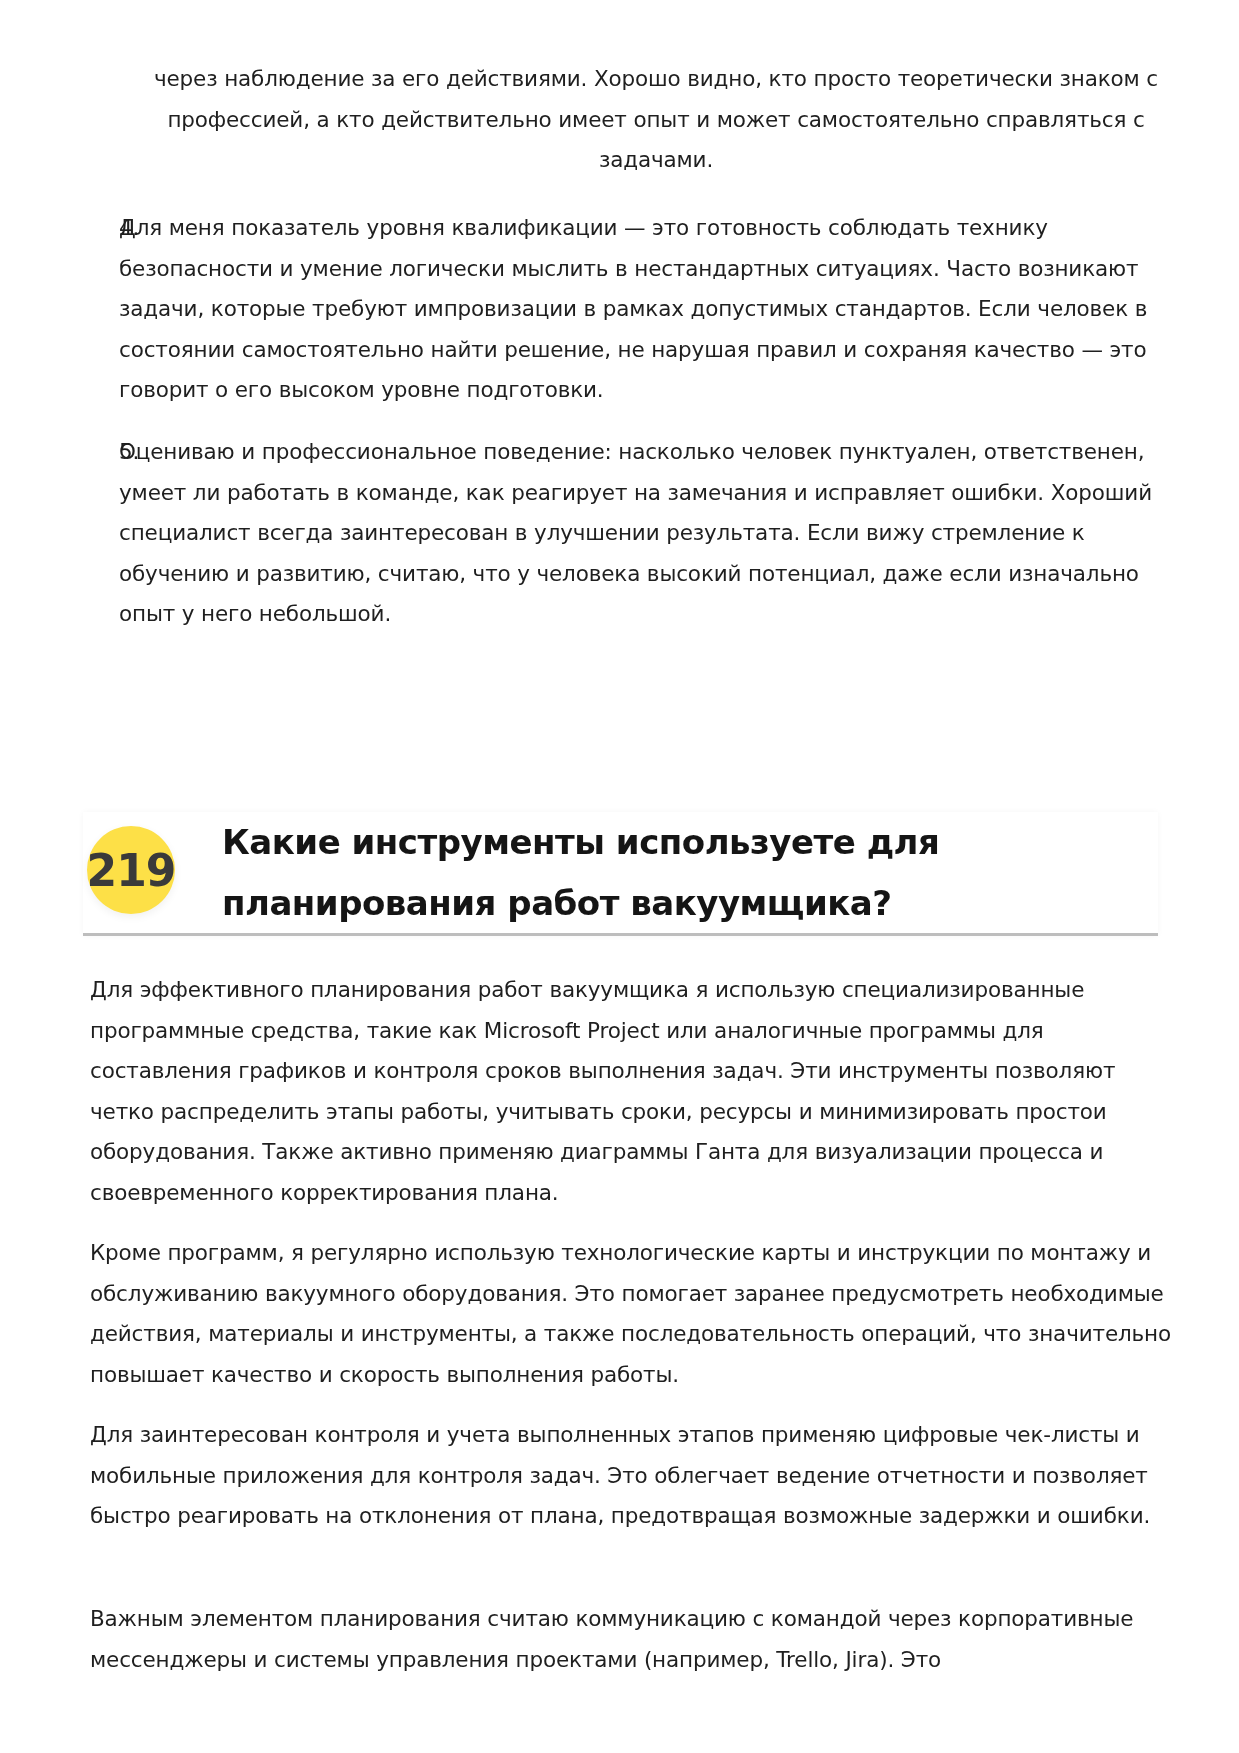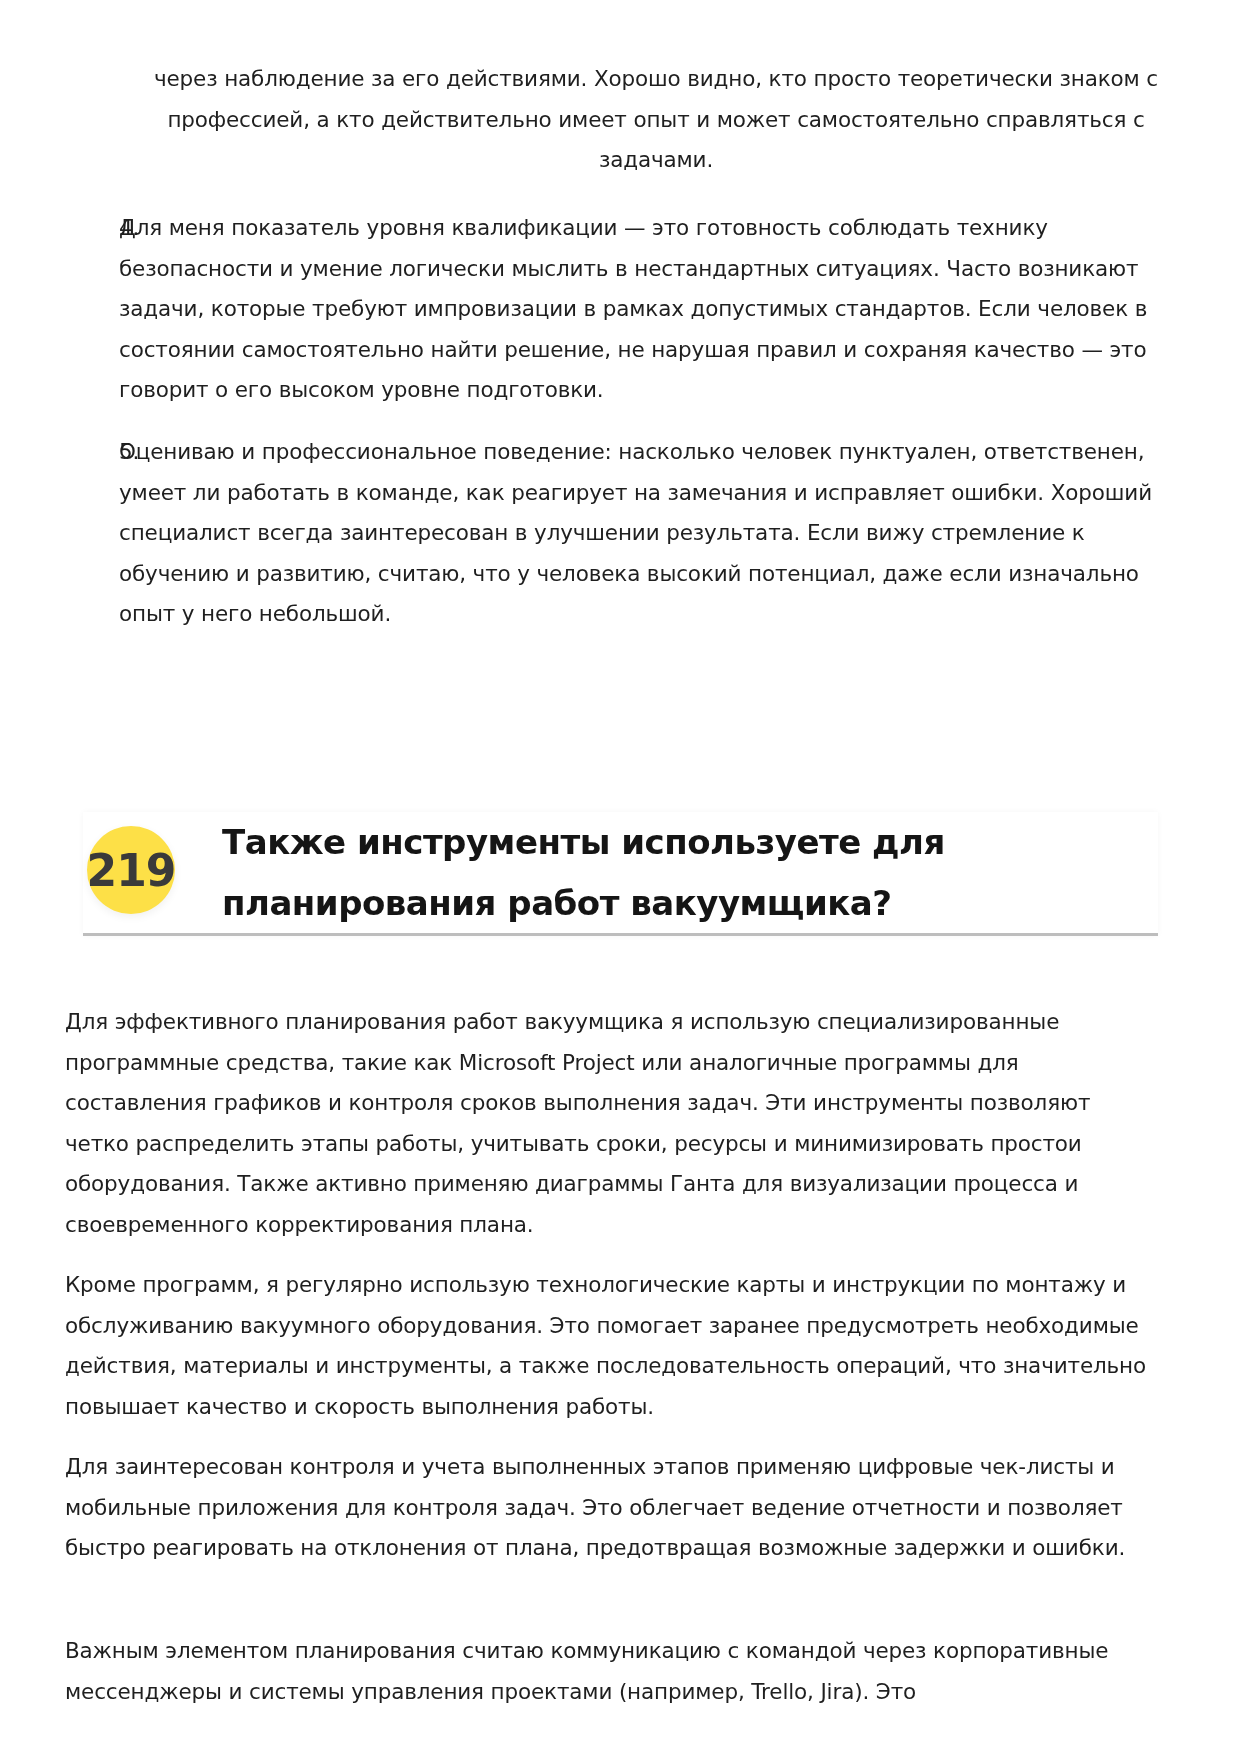--- a/index.html
+++ b/index.html
@@ -12,39 +12,39 @@
   .li .txt { display:block; }
   .qhead { position:absolute; left:83px; top:812px; width:1075px; height:124px;
            box-shadow: 0 0 6px rgba(0,0,0,0.04); }
   .qhead .divider { position:absolute; left:0; right:0; bottom:0; height:3px; background:#bdbdbd; }
   .qnum { position:absolute; left:87px; top:826px; width:88px; height:88px; border-radius:50%;
           background:#fde047; box-shadow:0 3px 8px rgba(0,0,0,0.06);
           display:flex; align-items:center; justify-content:center;
           font-weight:bold; font-size:44px; color:#3a3a3a; letter-spacing:-1px; }
   .qtitle { position:absolute; left:222px; top:812px; width:900px; font-weight:bold;
             font-size:34px; line-height:61px; color:#151515; letter-spacing:-0.5px; }
-  .body-p { left:65px; width:1085px;margin-top:32px; }
+  .body-p { left:90px; width:1085px; }
 </style>
 </head>
 <body>
 
 <div class="p li-cont">через наблюдение за его действиями. Хорошо видно, кто просто теоретически знаком с профессией, а кто действительно имеет опыт и может самостоятельно справляться с задачами.</div>
 
 <div class="li" style="top:208px;">
   <span class="num">4.</span>
   <span class="txt">Для меня показатель уровня квалификации — это готовность соблюдать технику безопасности и умение логически мыслить в нестандартных ситуациях. Часто возникают задачи, которые требуют импровизации в рамках допустимых стандартов. Если человек в состоянии самостоятельно найти решение, не нарушая правил и сохраняя качество — это говорит о его высоком уровне подготовки.</span>
 </div>
 
 <div class="li" style="top:432px;">
   <span class="num">5.</span>
   <span class="txt">Оцениваю и профессиональное поведение: насколько человек пунктуален, ответственен, умеет ли работать в команде, как реагирует на замечания и исправляет ошибки. Хороший специалист всегда заинтересован в улучшении результата. Если вижу стремление к обучению и развитию, считаю, что у человека высокий потенциал, даже если изначально опыт у него небольшой.</span>
 </div>
 
 <div class="qhead">
   <div class="divider"></div>
 </div>
 <div class="qnum">219</div>
-<div class="qtitle">Также инструменты используете для планирования работ вакуумщика?</div>
+<div class="qtitle">Какие инструменты используете для планирования работ вакуумщика?</div>
 
 <div class="p body-p" style="top:970px;">Для эффективного планирования работ вакуумщика я использую специализированные программные средства, такие как Microsoft Project или аналогичные программы для составления графиков и контроля сроков выполнения задач. Эти инструменты позволяют четко распределить этапы работы, учитывать сроки, ресурсы и минимизировать простои оборудования. Также активно применяю диаграммы Ганта для визуализации процесса и своевременного корректирования плана.</div>
 <div class="p body-p" style="top:1233px;">Кроме программ, я регулярно использую технологические карты и инструкции по монтажу и обслуживанию вакуумного оборудования. Это помогает заранее предусмотреть необходимые действия, материалы и инструменты, а также последовательность операций, что значительно повышает качество и скорость выполнения работы.</div>
 <div class="p body-p" style="top:1415px;">Для заинтересован контроля и учета выполненных этапов применяю цифровые чек-листы и мобильные приложения для контроля задач. Это облегчает ведение отчетности и позволяет быстро реагировать на отклонения от плана, предотвращая возможные задержки и ошибки.</div>
 <div class="p body-p" style="top:1599px;">Важным элементом планирования считаю коммуникацию с командой через корпоративные мессенджеры и системы управления проектами (например, Trello, Jira). Это</div>
 
 </body></html>

